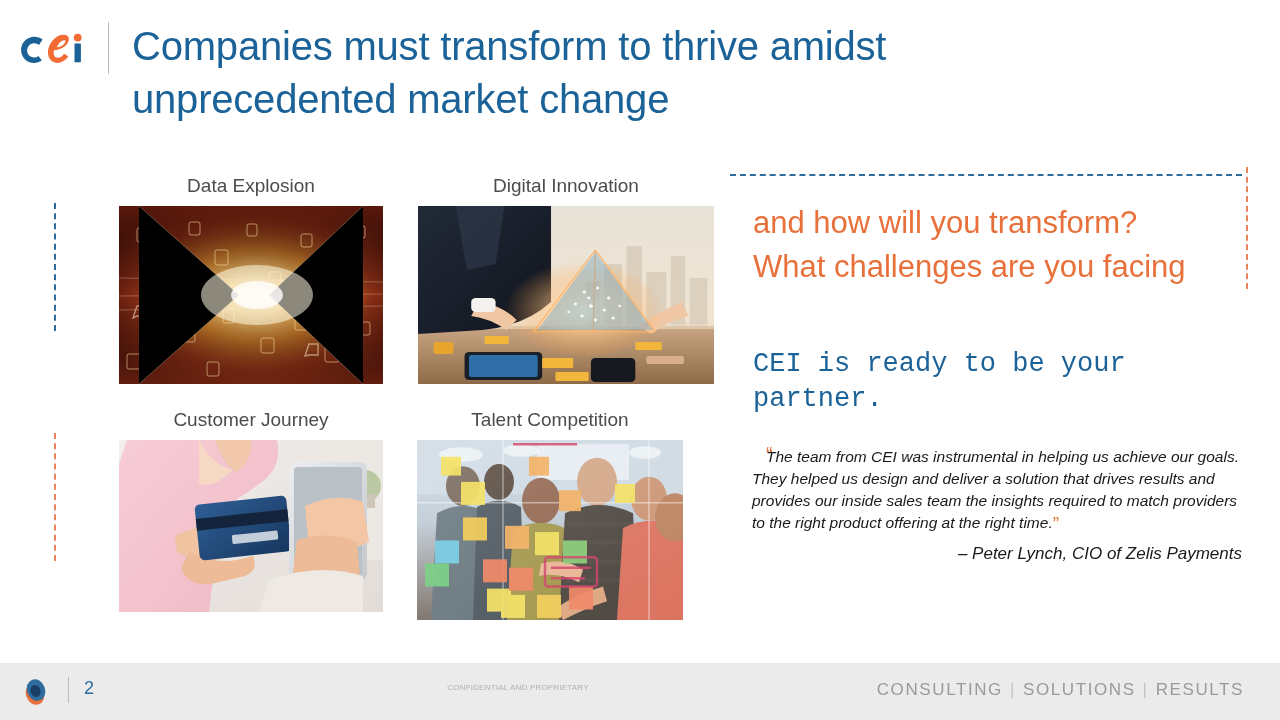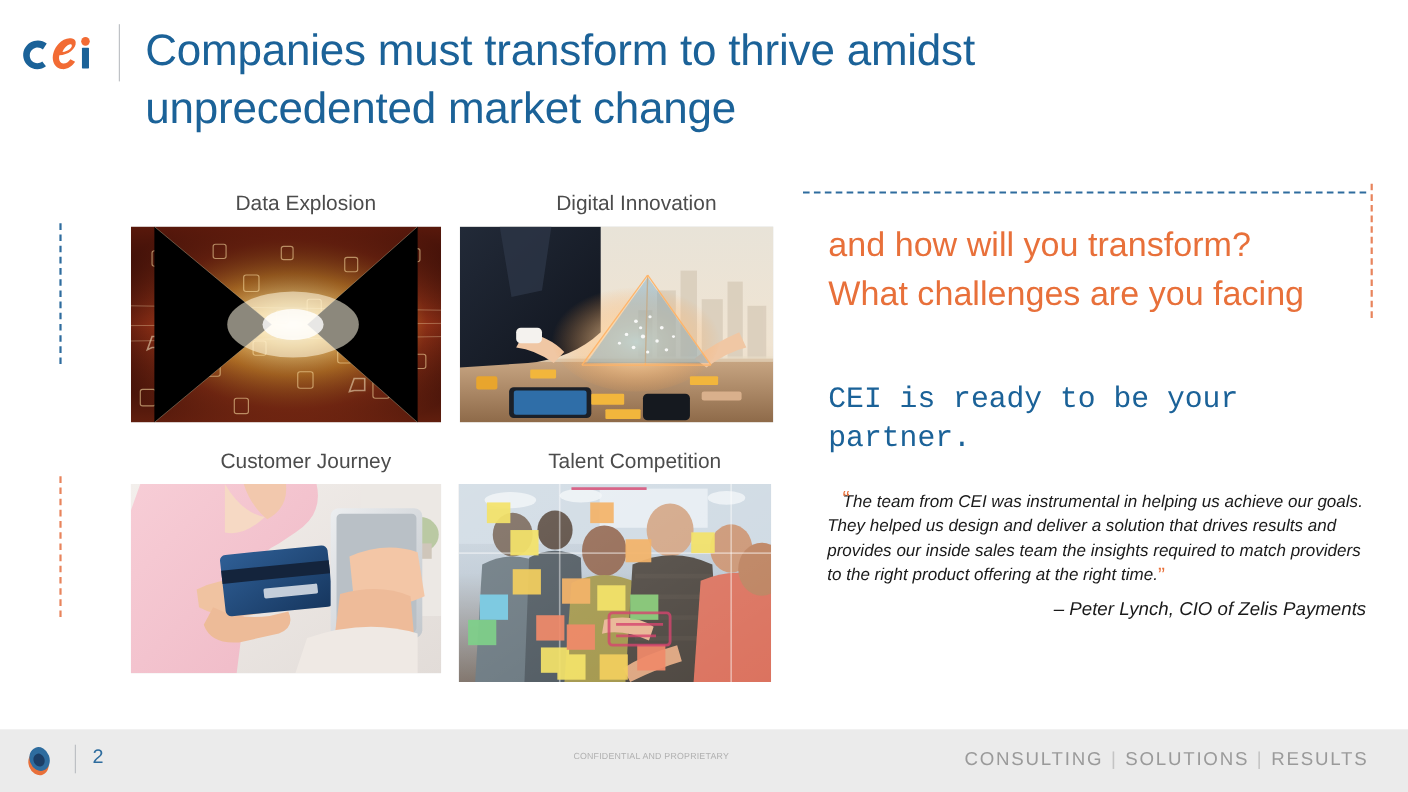--- a/index.html
+++ b/index.html
@@ -22,34 +22,34 @@
     font-weight:400;letter-spacing:-0.2px;
     font-family:"Liberation Sans", sans-serif;
   }
 
   
   .vdash{position:absolute;width:0;border-left-width:2px;border-left-style:dashed;}
   .vdash-blue{left:54px;top:203px;height:128px;border-left-color:#2E6C9E;}
   .vdash-orange{left:54px;top:433px;height:128px;border-left-color:#E8845C;}
 
   
-  .card{position:absolute;padding-left:18px;}
+  .card{position:absolute;}
   .card-label{
     position:absolute;width:100%;text-align:center;
     color:#4c4c4c;font-size:19px;line-height:1;
     top:-30px;font-weight:400;
   }
   .thumb{
     position:absolute;left:0;top:0;width:100%;height:100%;
     overflow:hidden;background:#ddd;
   }
   .thumb > svg{display:block;width:100%;height:100%;}
 
   .card-1{left:119px;top:206px;width:264px;height:178px;}
-  .card-2{left:418px;top:206px;width:267px;height:178px;}
+  .card-2{left:418px;top:206px;width:296px;height:178px;}
   .card-3{left:119px;top:440px;width:264px;height:172px;}
   .card-4{left:417px;top:440px;width:266px;height:180px;}
 
   
   .hdash{
     position:absolute;left:730px;top:174px;width:512px;height:0;
     border-top:2px dashed #2E6C9E;
   }
   .rdash{
     position:absolute;left:1246px;top:167px;height:122px;width:0;
@@ -85,21 +85,21 @@
     position:absolute;left:0;top:663px;width:1280px;height:57px;
     background:#ebebeb;
   }
   .footer-logo{position:absolute;left:20px;top:14px;width:30px;height:30px;}
   .footer-sep{position:absolute;left:68px;top:14px;width:1px;height:26px;background:#b9bcc0;}
   .page-num{
     position:absolute;left:84px;top:16px;
     color:#2E6C9E;font-size:18px;line-height:1;
   }
   .confidential{
-    position:absolute;left:0;top:20px;width:1184px;text-align:center;
+    position:absolute;left:0;top:20px;width:1036px;text-align:center;
     color:#b0b0b0;font-size:8px;letter-spacing:.2px;
   }
   .tagline{
     position:absolute;right:36px;top:16px;
     color:#9a9a9a;font-size:17px;letter-spacing:1.6px;line-height:1.3;
     white-space:nowrap;
     text-align:center;
   }
   .tagline .bar{color:#c4c4c4;padding:0 7px;}
 </style>

